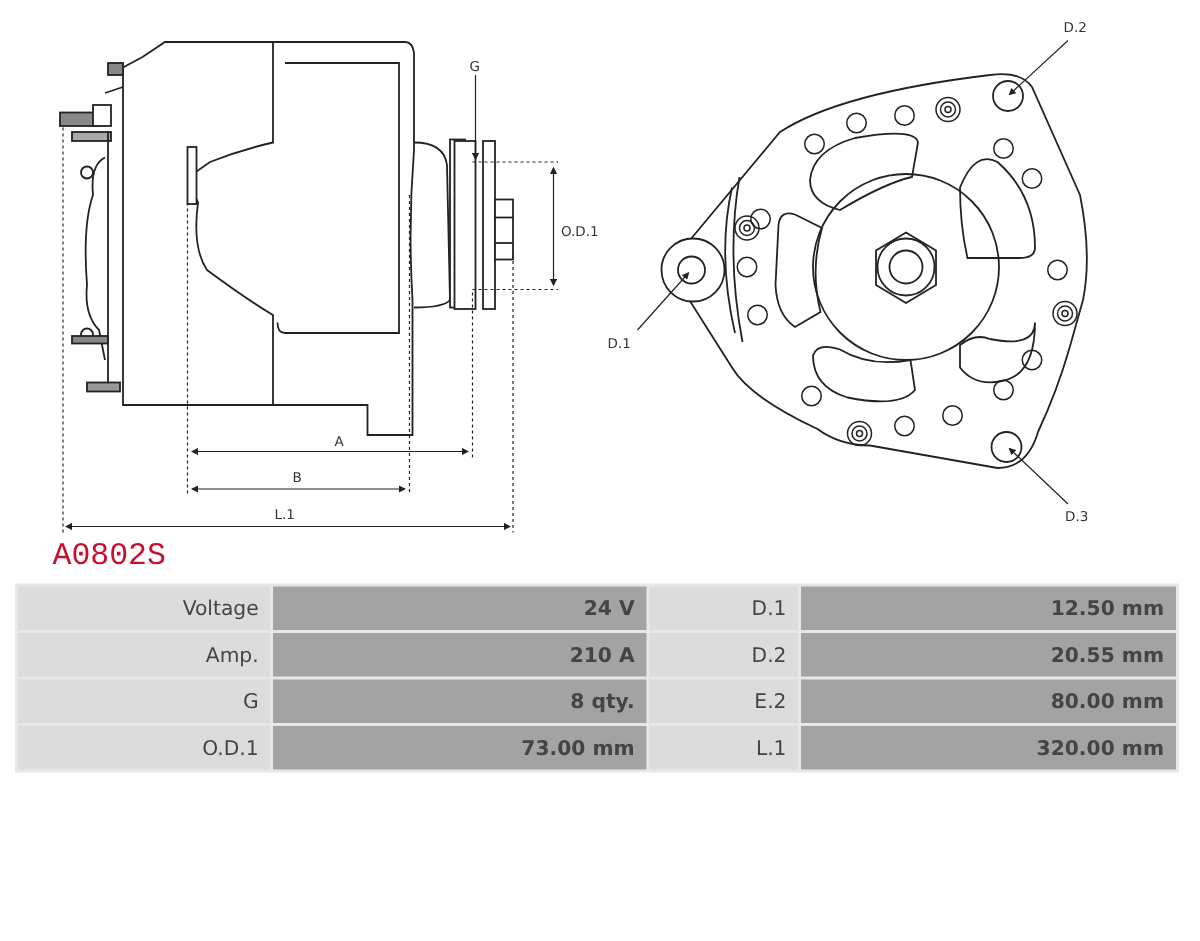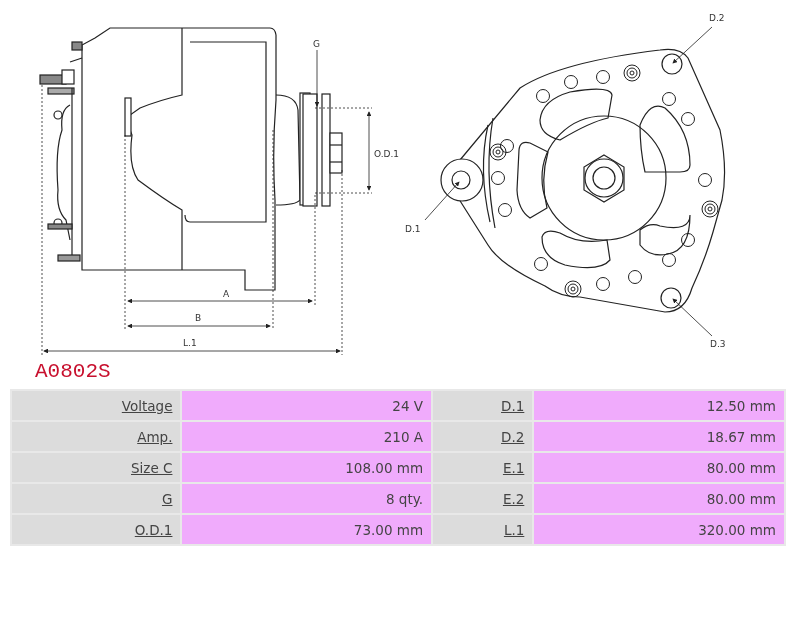--- a/index.html
+++ b/index.html
@@ -1,22 +1,22 @@
 <!DOCTYPE html>
 <html><head>
 <meta charset="utf-8">
 <style>
   html, body { margin: 0; padding: 0; background: #ffffff; }
   body { width: 800px; height: 627px; position: relative; overflow: hidden; font-family: "DejaVu Sans", sans-serif; }
   #drawing { position: absolute; left: 0; top: 0; width: 800px; height: 360px; }
   .title { position: absolute; left: 11px; top: 360px; font-size: 21px; color: #c8102e; font-family: Liberation Mono, monospace; letter-spacing: 0px; margin-left: 24px; }
   table.specs { position: absolute; left: 10px; top: 389px; width: 776px; border-collapse: separate; border-spacing: 2px; background: #e8e8e8; font-size: 13.5px; color: #444; }
   table.specs td { height: 29px; padding: 0 8px; text-align: right; vertical-align: middle; }
-  td.lbl { background: #dcdcdc; text-decoration: underline; }
-  td.val { background: #f0abfc; }
+  td.lbl { background: #dcdcdc; }
+  td.val { background: #a3a3a3; font-weight: bold; }
   td.c1 { width: 152px; }
   td.c2 { width: 232px; }
   td.c3 { width: 83px; }
   td.c4 { width: 233px; }
   .dim { font-family: "DejaVu Sans", sans-serif; font-size: 9px; fill: #333; }
 </style>
 </head>
 <body>
 
 <svg id="drawing" viewBox="0 0 800 360" xmlns="http://www.w3.org/2000/svg">
@@ -146,27 +146,21 @@
       <tr>
         <td class="lbl c1">Voltage</td>
         <td class="val c2">24 V</td>
         <td class="lbl c3">D.1</td>
         <td class="val c4">12.50 mm</td>
       </tr>
       <tr>
         <td class="lbl c1">Amp.</td>
         <td class="val c2">210 A</td>
         <td class="lbl c3">D.2</td>
-        <td class="val c4">18.67 mm</td>
-      </tr>
-      <tr>
-        <td class="lbl c1">Size C</td>
-        <td class="val c2">108.00 mm</td>
-        <td class="lbl c3">E.1</td>
-        <td class="val c4">80.00 mm</td>
+        <td class="val c4">20.55 mm</td>
       </tr>
       <tr>
         <td class="lbl c1">G</td>
         <td class="val c2">8 qty.</td>
         <td class="lbl c3">E.2</td>
         <td class="val c4">80.00 mm</td>
       </tr>
       <tr>
         <td class="lbl c1">O.D.1</td>
         <td class="val c2">73.00 mm</td>

